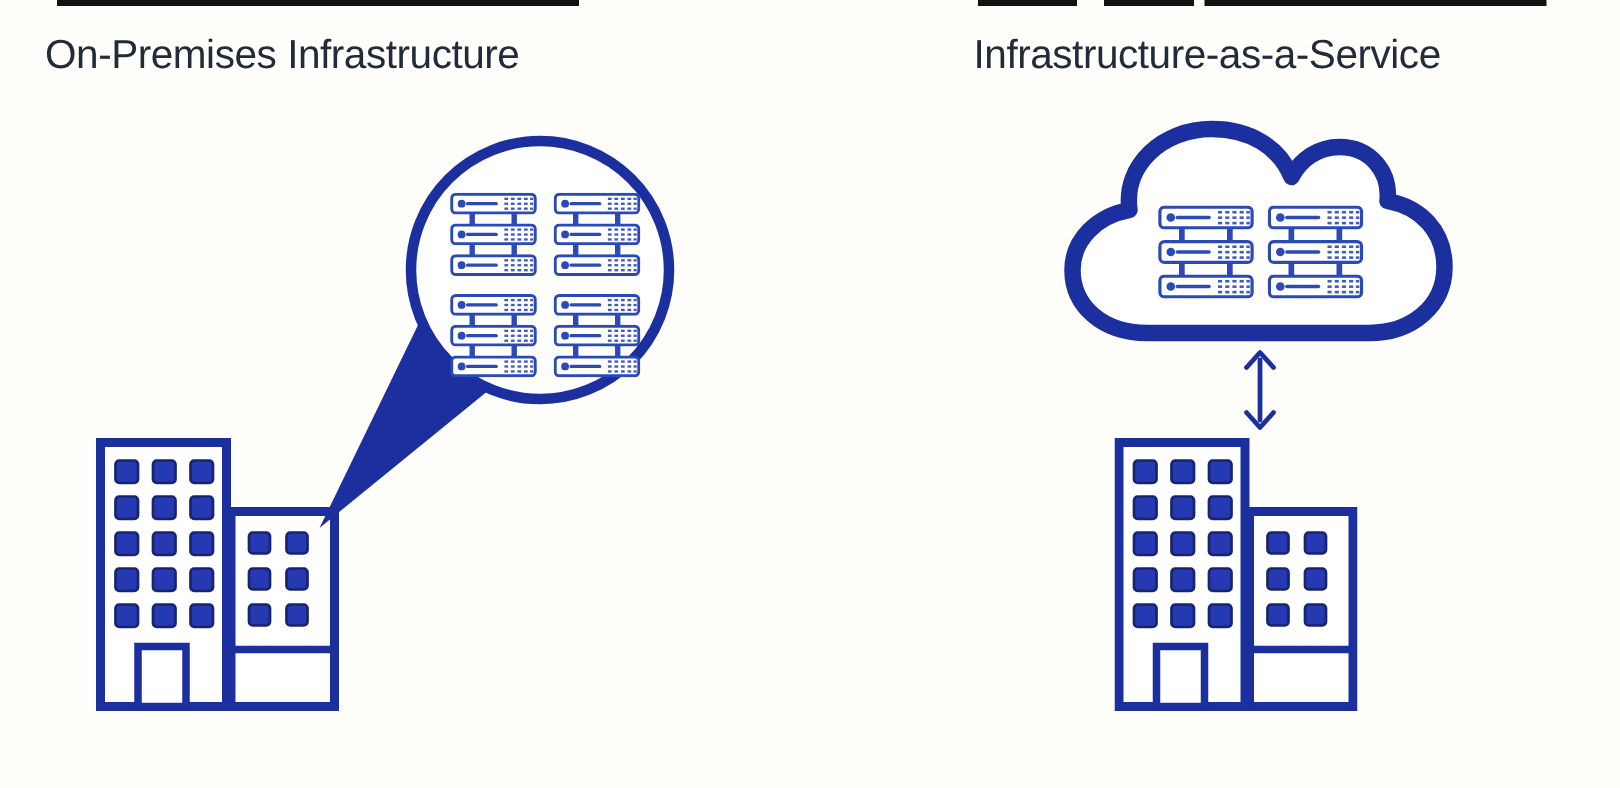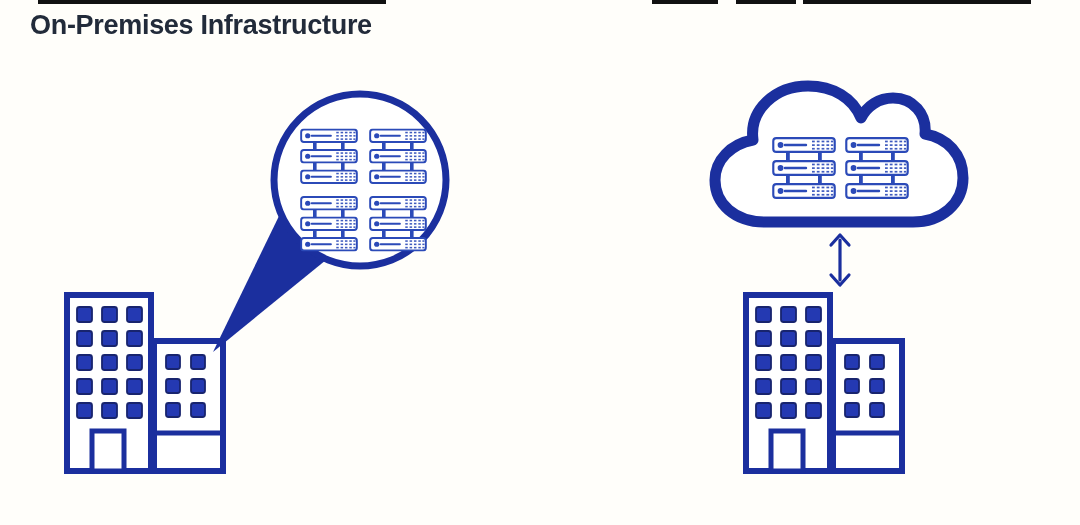--- a/index.html
+++ b/index.html
@@ -3,21 +3,21 @@
 <meta charset="utf-8">
 <style>
   html,body{margin:0;padding:0}
   .canvas{
     position:relative;width:1080px;height:525px;
     background:var(--background,#fffefa);
     overflow:hidden;
     font-family:"Liberation Sans",sans-serif;
   }
   .title{
-    position:absolute;top:10px;font-size:27px;font-weight:700;
+    position:absolute;top:21px;font-size:27px;font-weight:400;
     color:var(--title,#222b3a);letter-spacing:-0.3px;white-space:nowrap;
   }
   .title-left{left:30px}
   .title-right{left:649px}
   .artifact{position:absolute;top:0;height:4px;background:var(--artifact,#111)}
   svg.diagram{position:absolute;left:0;top:0}
   .outline{fill:#ffffff;stroke:var(--primary,#1b2f9e)}
   .fillp{fill:var(--primary,#1b2f9e)}
   .strokep{stroke:var(--primary,#1b2f9e);fill:none}
   .win{fill:var(--window,#2439b2);stroke:var(--winstroke,#18246e);stroke-width:1.8}
@@ -29,20 +29,21 @@
 <body>
 
 <div class="canvas">
 
   <div class="artifact" style="left:38px;width:348px"></div>
   <div class="artifact" style="left:652px;width:66px"></div>
   <div class="artifact" style="left:736px;width:60px"></div>
   <div class="artifact" style="left:803px;width:228px"></div>
 
   <div class="title title-left">On-Premises Infrastructure</div>
+  <div class="title title-right">Infrastructure-as-a-Service</div>
 
   <svg class="diagram" width="1080" height="525" viewBox="0 0 1080 525">
 
     <defs>
 
       <symbol id="sym-server" viewBox="0 0 60 15">
         <rect x="1.2" y="1" width="57.6" height="13" rx="2.8" class="srv-box"></rect>
         <circle cx="8" cy="7.5" r="2.7" class="srv-f"></circle>
         <rect x="11" y="6.4" width="22" height="2.2" rx="1.1" class="srv-f"></rect>
         <g class="srv-f" opacity="0.9">

